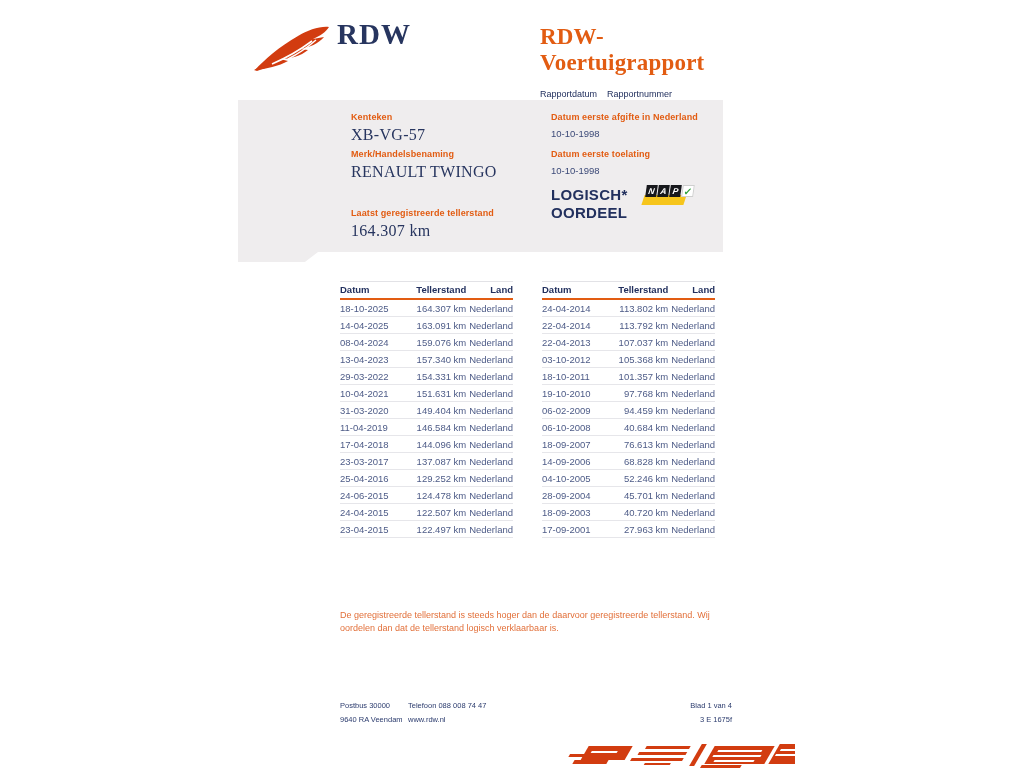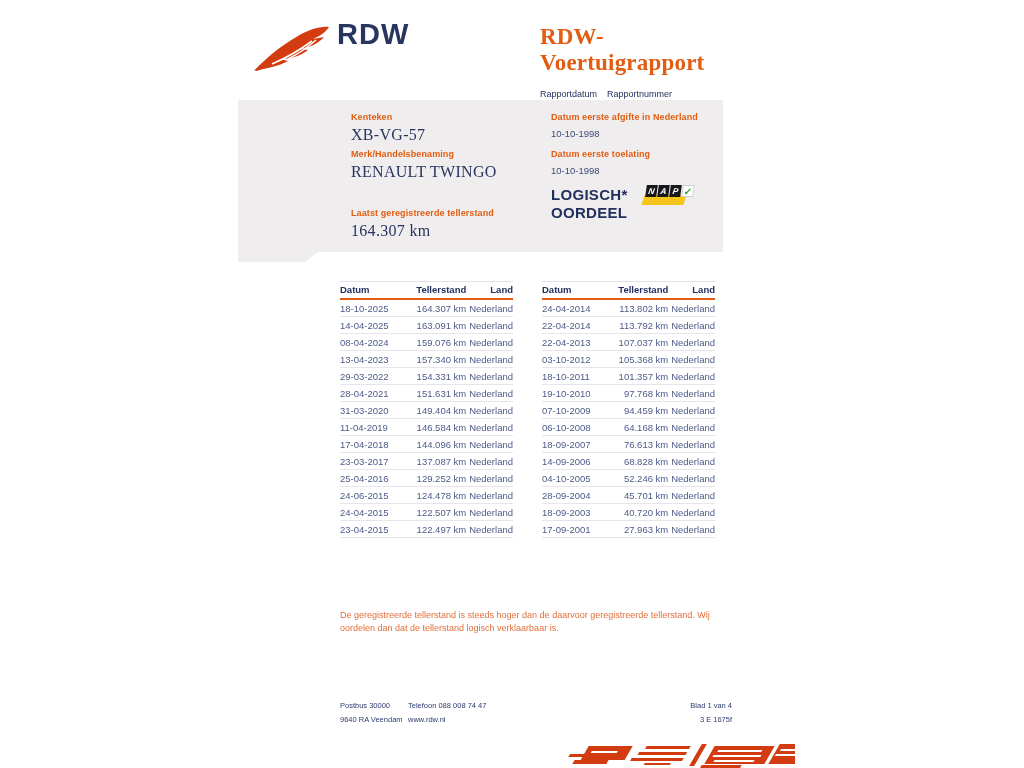--- a/index.html
+++ b/index.html
@@ -7,21 +7,21 @@
     width:1024px;height:768px;background:#ffffff;position:relative;
     font-family:"Liberation Sans",sans-serif;overflow:hidden;
     -webkit-font-smoothing:antialiased;
   }
   .page{position:absolute;inset:0;background:#fff;}
 
   
   .logo-feather{position:absolute;left:254px;top:25px;width:80px;height:46px;}
   .logo-text{
     position:absolute;left:337px;top:18px;
-    font-family:Liberation Sans, sans-serif;font-weight:bold;font-size:29px;
+    font-family:Liberation Serif, serif;font-weight:bold;font-size:29px;
     color:#27355f;letter-spacing:1px;
   }
   .title-block{position:absolute;left:540px;top:24px;width:220px;}
   .report-title{
     margin:0;font-family:"Liberation Serif",serif;font-weight:bold;
     font-size:23px;color:#e25c12;letter-spacing:.2px;
   }
   .report-meta{display:flex;margin-top:13px;}
   .meta-col{display:flex;flex-direction:column;}
   .meta-col.first{width:67px;}
@@ -203,21 +203,21 @@
               <td>13-04-2023</td>
               <td class="r">157.340 km</td>
               <td class="r">Nederland</td>
             </tr>
             <tr>
               <td>29-03-2022</td>
               <td class="r">154.331 km</td>
               <td class="r">Nederland</td>
             </tr>
             <tr>
-              <td>28-04-2021</td>
+              <td>10-04-2021</td>
               <td class="r">151.631 km</td>
               <td class="r">Nederland</td>
             </tr>
             <tr>
               <td>31-03-2020</td>
               <td class="r">149.404 km</td>
               <td class="r">Nederland</td>
             </tr>
             <tr>
               <td>11-04-2019</td>
@@ -294,27 +294,27 @@
               <td>18-10-2011</td>
               <td class="r">101.357 km</td>
               <td class="r">Nederland</td>
             </tr>
             <tr>
               <td>19-10-2010</td>
               <td class="r">97.768 km</td>
               <td class="r">Nederland</td>
             </tr>
             <tr>
-              <td>07-10-2009</td>
+              <td>06-02-2009</td>
               <td class="r">94.459 km</td>
               <td class="r">Nederland</td>
             </tr>
             <tr>
               <td>06-10-2008</td>
-              <td class="r">64.168 km</td>
+              <td class="r">40.684 km</td>
               <td class="r">Nederland</td>
             </tr>
             <tr>
               <td>18-09-2007</td>
               <td class="r">76.613 km</td>
               <td class="r">Nederland</td>
             </tr>
             <tr>
               <td>14-09-2006</td>
               <td class="r">68.828 km</td>

